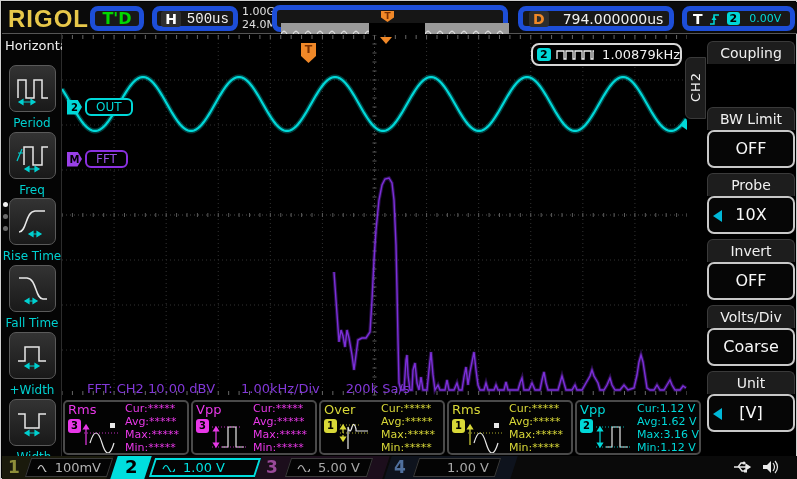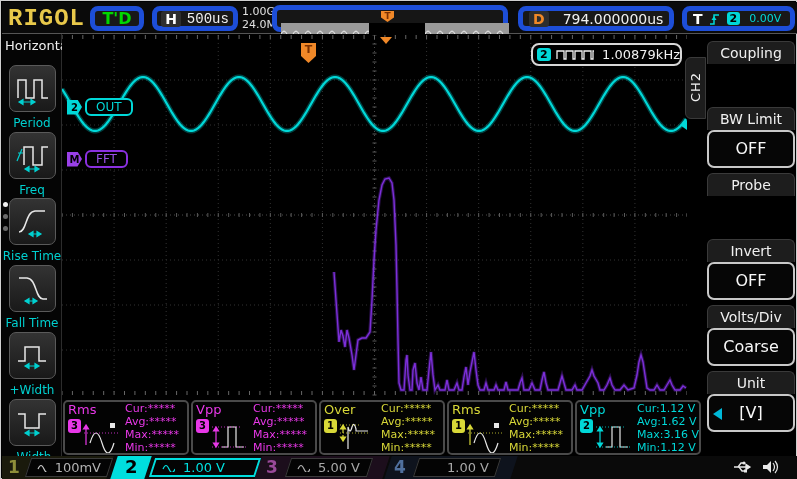--- a/index.html
+++ b/index.html
@@ -3,21 +3,21 @@
 <meta charset="utf-8">
 <style>
   * { margin:0; padding:0; box-sizing:border-box; }
   html,body { background:#000; }
   body { width:797px; height:479px; position:relative; overflow:hidden;
          font-family:"DejaVu Sans", sans-serif; color:#ddd; }
   .frame { position:absolute; inset:0; border:1px solid #cfcfcf; }
 
   
   .topbar { position:absolute; left:1px; top:1px; width:795px; height:32px; background:#0a0a0a; border-bottom:1px solid #555; }
-  .logo { position:absolute; left:6px; top:3px; font-family:Liberation Mono, monospace; font-weight:bold; font-size:24px; color:#e8c84a; letter-spacing:1px; }
+  .logo { position:absolute; left:6px; top:3px; font-family:Liberation Sans, sans-serif; font-weight:bold; font-size:24px; color:#e8c84a; letter-spacing:1px; }
   .pill { position:absolute; background:#181818; border:5px solid #1d4ed8; border-radius:8px; display:flex; align-items:center; justify-content:center; }
   .td-box { left:88px; top:4px; width:54px; height:25px; color:#00d800; font-weight:bold; font-size:16px; }
   .h-box { left:150px; top:4px; width:86px; height:25px; }
   .h-label { color:#fff; font-weight:bold; font-size:14px; background:#2e2e2e; border-radius:3px; padding:0 4px; margin-right:6px; }
   .h-val { color:#f0f0f0; font-size:14px;font-family:Liberation Mono, monospace; }
   .srate { position:absolute; left:240px; top:3px; font-size:11px; line-height:13px; color:#e0e0e0; }
   .thumb { left:270px; top:3px; width:236px; height:27px; background:#161616; }
   .thumb-strip { position:absolute; left:4px; top:13px; width:228px; height:11px; background:#9a9a9a; overflow:hidden; }
   .thumb-window { position:absolute; left:88px; top:0; width:56px; height:11px; background:#000; }
   .thumb-flag { position:absolute; left:104px; top:1px; width:13px; height:11px; background:#f08828; color:#7a3000; font-size:9px; font-weight:bold; text-align:center; line-height:10px;
@@ -454,34 +454,36 @@
 
   <div class="chan-tag" style="left:66px; top:97px;">
     <span class="tag-badge" style="background:#00d8d8">2</span>
     <span class="tag-box" style="border-color:#00d8d8; color:#00d8d8;">OUT</span>
   </div>
   <div class="chan-tag" style="left:66px; top:149px;">
     <span class="tag-badge" style="background:#9a40e8">M</span>
     <span class="tag-box" style="border-color:#8a30e0; color:#9a50e8;">FFT</span>
   </div>
 
+  <div class="fft-status"><span>FFT: CH2 10.00 dBV</span><span>1.00kHz/Div</span><span>200k Sa/s</span></div>
 
   <div class="ch2tab">
       <span>CH2</span>
     </div>
 
   <div class="rm-item" style="top:40px">
     <div class="rm-title">Coupling</div>
   </div>
   <div class="rm-item" style="top:106px">
     <div class="rm-title">BW Limit</div>
     <div class="rm-value"><span>OFF</span></div>
   </div>
   <div class="rm-item" style="top:172px">
     <div class="rm-title">Probe</div>
+    <div class="rm-value"><span class="rm-arrow"></span><span>10X</span></div>
   </div>
   <div class="rm-item" style="top:238px">
     <div class="rm-title">Invert</div>
     <div class="rm-value"><span>OFF</span></div>
   </div>
   <div class="rm-item" style="top:304px">
     <div class="rm-title">Volts/Div</div>
     <div class="rm-value"><span>Coarse</span></div>
   </div>
   <div class="rm-item" style="top:370px">

